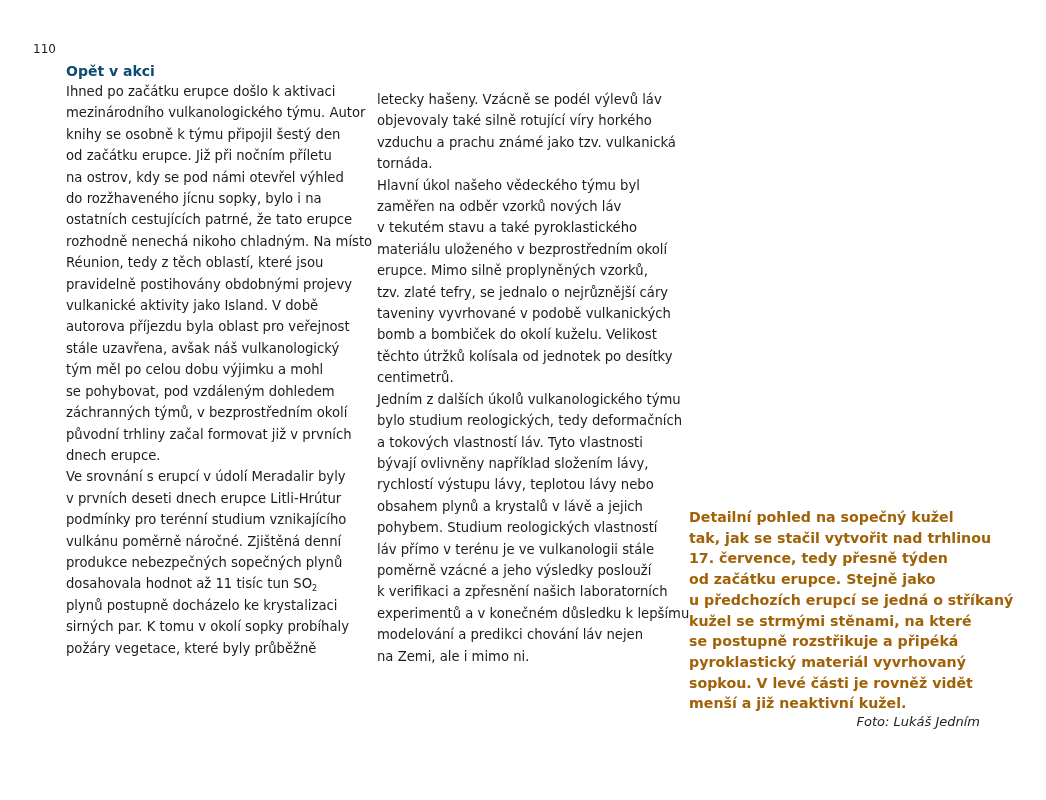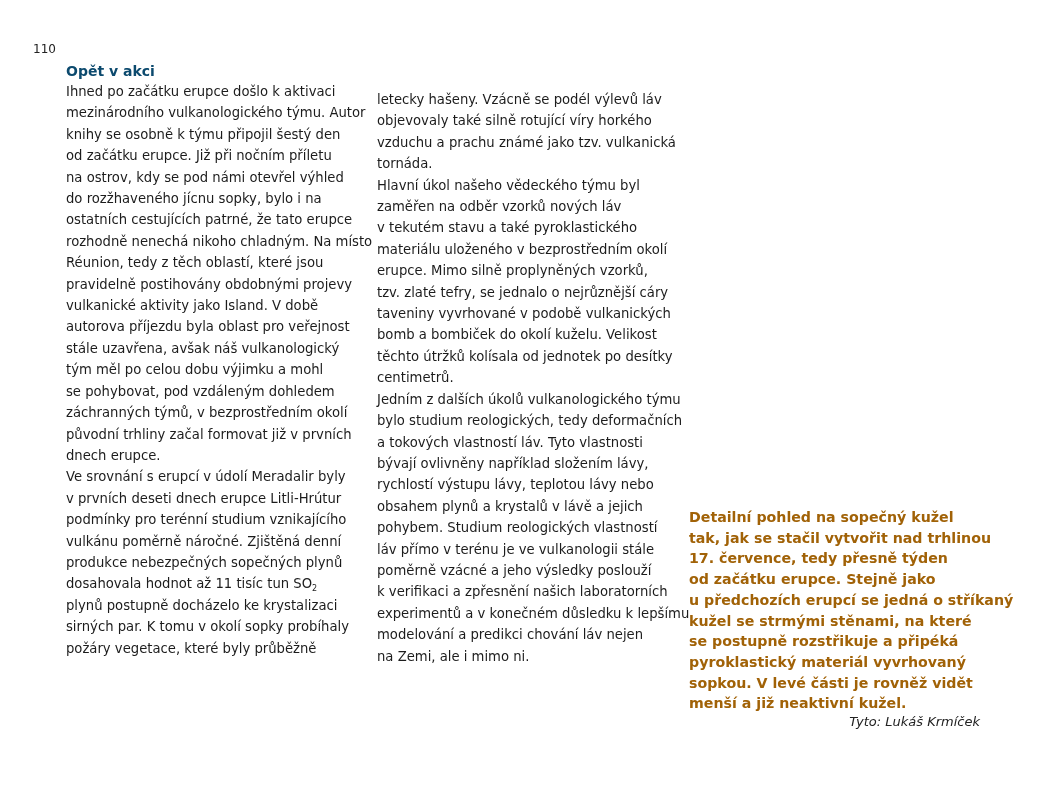--- a/index.html
+++ b/index.html
@@ -107,13 +107,13 @@
       <span class="line">17. července, tedy přesně týden</span>
       <span class="line">od začátku erupce. Stejně jako</span>
       <span class="line">u předchozích erupcí se jedná o stříkaný</span>
       <span class="line">kužel se strmými stěnami, na které</span>
       <span class="line">se postupně rozstřikuje a připéká</span>
       <span class="line">pyroklastický materiál vyvrhovaný</span>
       <span class="line">sopkou. V levé části je rovněž vidět</span>
       <span class="line">menší a již neaktivní kužel.</span>
     </div>
 </div>
-<div class="credit">Tyto: Lukáš Krmíček</div>
+<div class="credit">Foto: Lukáš Jedním</div>
 
 </body></html>

